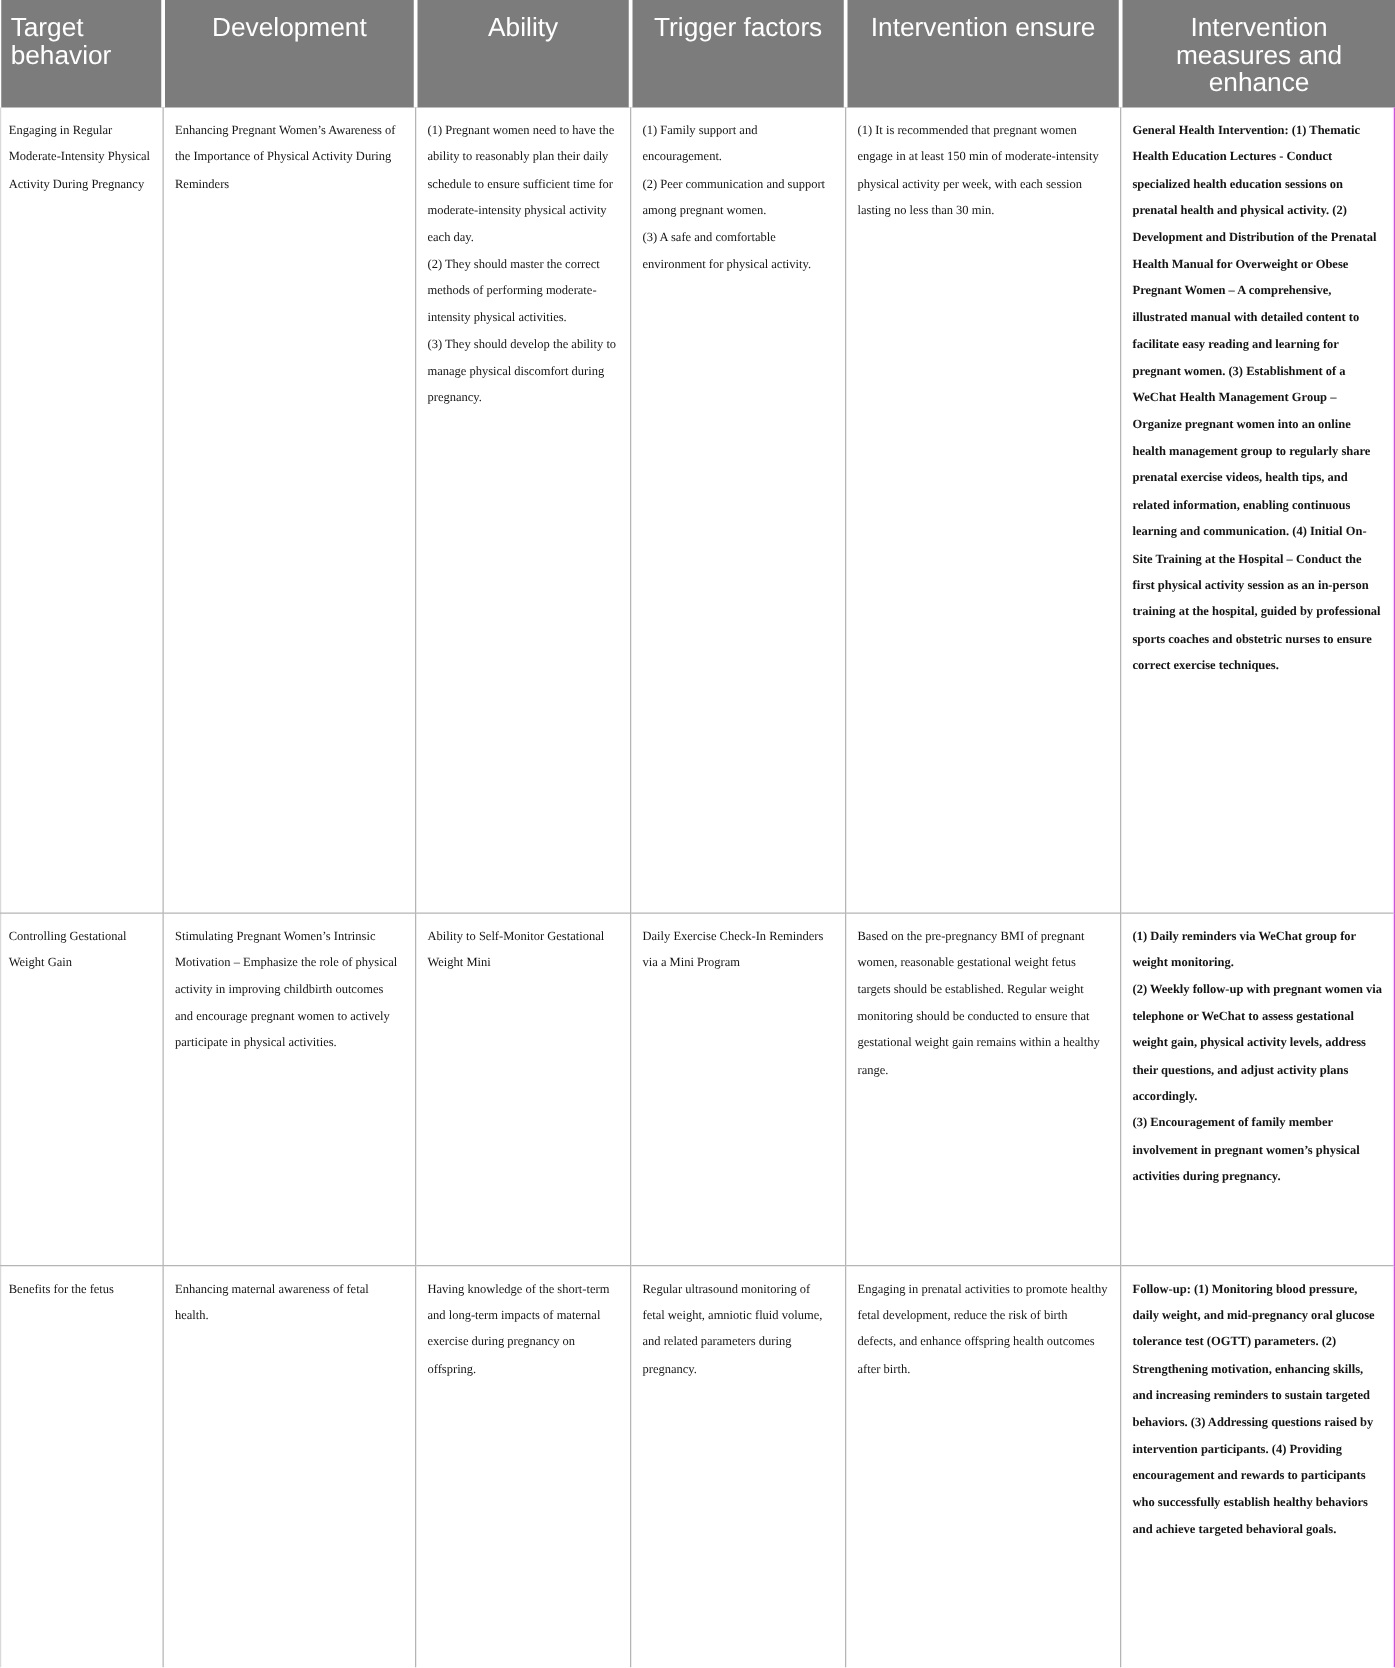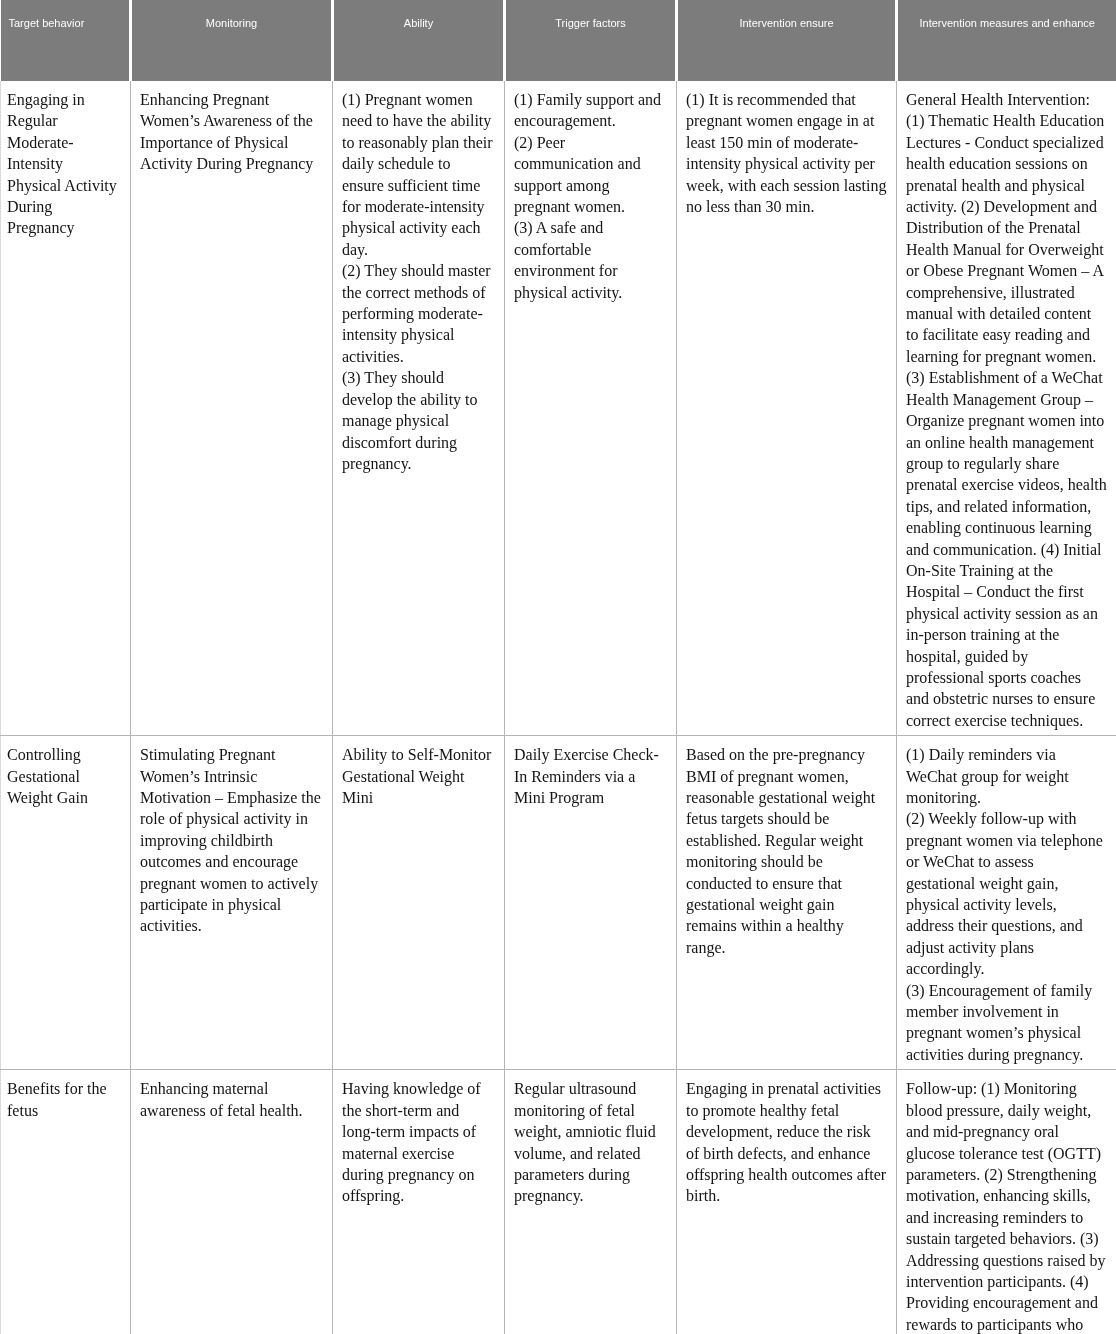--- a/index.html
+++ b/index.html
@@ -33,49 +33,49 @@
   col.c2{width:172px;}
   col.c3{width:172px;}
   col.c4{width:220px;}
   col.c5{width:220px;}
 
   thead th{
     background:var(--header-bg);
     color:var(--header-text);
     font-family:"Liberation Sans", sans-serif;
     font-weight:400;
-    font-size:11px;
+    font-size:21px;
     line-height:22px;
     text-align:center;
     vertical-align:top;
     padding:12px 14px 8px 14px;
     height:81px;
     border-right:3px solid #ffffff;
   }
   thead th:last-child{border-right:none;}
   thead th.first{
     text-align:left;
     padding-left:8px;
     padding-right:6px;
   }
 
   tbody td{
     vertical-align:top;
-    font-size:16px;
+    font-size:10px;
     line-height:21.4px;
     padding:8px 9px 4px 9px;
     border:1px solid var(--grid);
     border-top:1px solid var(--row-line);
     white-space:pre-line;
     overflow:hidden;
     margin-left:28px;
   }
   tbody tr:first-child td{border-top:none;}
   tbody td:first-child{border-left:1px solid #d9d9d9;padding-left:6px;}
-  tbody td:last-child{border-right:1px solid #d946ef;}
+  tbody td:last-child{border-right:3px solid #d946ef;font-weight:bold;}
   tbody tr:last-child td{border-bottom:1px solid var(--grid);}
 
   tr.r0 td{height:644px;}
   tr.r1 td{height:282px;}
   tr.r2 td{height:327px;}
 </style>
 </head>
 <body>
 
 <div class="page">
@@ -84,31 +84,31 @@
       <col class="c0">
         <col class="c1">
         <col class="c2">
         <col class="c3">
         <col class="c4">
         <col class="c5">
     </colgroup>
     <thead>
       <tr>
         <th class="first">Target behavior</th>
-        <th>Monitoring</th>
+        <th>Development</th>
         <th>Ability</th>
         <th>Trigger factors</th>
         <th>Intervention ensure</th>
         <th>Intervention measures and enhance</th>
       </tr>
     </thead>
     <tbody>
       <tr class="r0">
         <td>Engaging in Regular Moderate-Intensity Physical Activity During Pregnancy</td>
-        <td>Enhancing Pregnant Women’s Awareness of the Importance of Physical Activity During Pregnancy</td>
+        <td>Enhancing Pregnant Women’s Awareness of the Importance of Physical Activity During Reminders</td>
         <td>(1) Pregnant women need to have the ability to reasonably plan their daily schedule to ensure sufficient time for moderate-intensity physical activity each day.
 (2) They should master the correct methods of performing moderate-intensity physical activities.
 (3) They should develop the ability to manage physical discomfort during pregnancy.</td>
         <td>(1) Family support and encouragement.
 (2) Peer communication and support among pregnant women.
 (3) A safe and comfortable environment for physical activity.</td>
         <td>(1) It is recommended that pregnant women engage in at least 150 min of moderate-intensity physical activity per week, with each session lasting no less than 30 min.</td>
         <td>General Health Intervention: (1) Thematic Health Education Lectures - Conduct specialized health education sessions on prenatal health and physical activity. (2) Development and Distribution of the Prenatal Health Manual for Overweight or Obese Pregnant Women – A comprehensive, illustrated manual with detailed content to facilitate easy reading and learning for pregnant women. (3) Establishment of a WeChat Health Management Group – Organize pregnant women into an online health management group to regularly share prenatal exercise videos, health tips, and related information, enabling continuous learning and communication. (4) Initial On-Site Training at the Hospital – Conduct the first physical activity session as an in-person training at the hospital, guided by professional sports coaches and obstetric nurses to ensure correct exercise techniques.</td>
       </tr>
       <tr class="r1">

